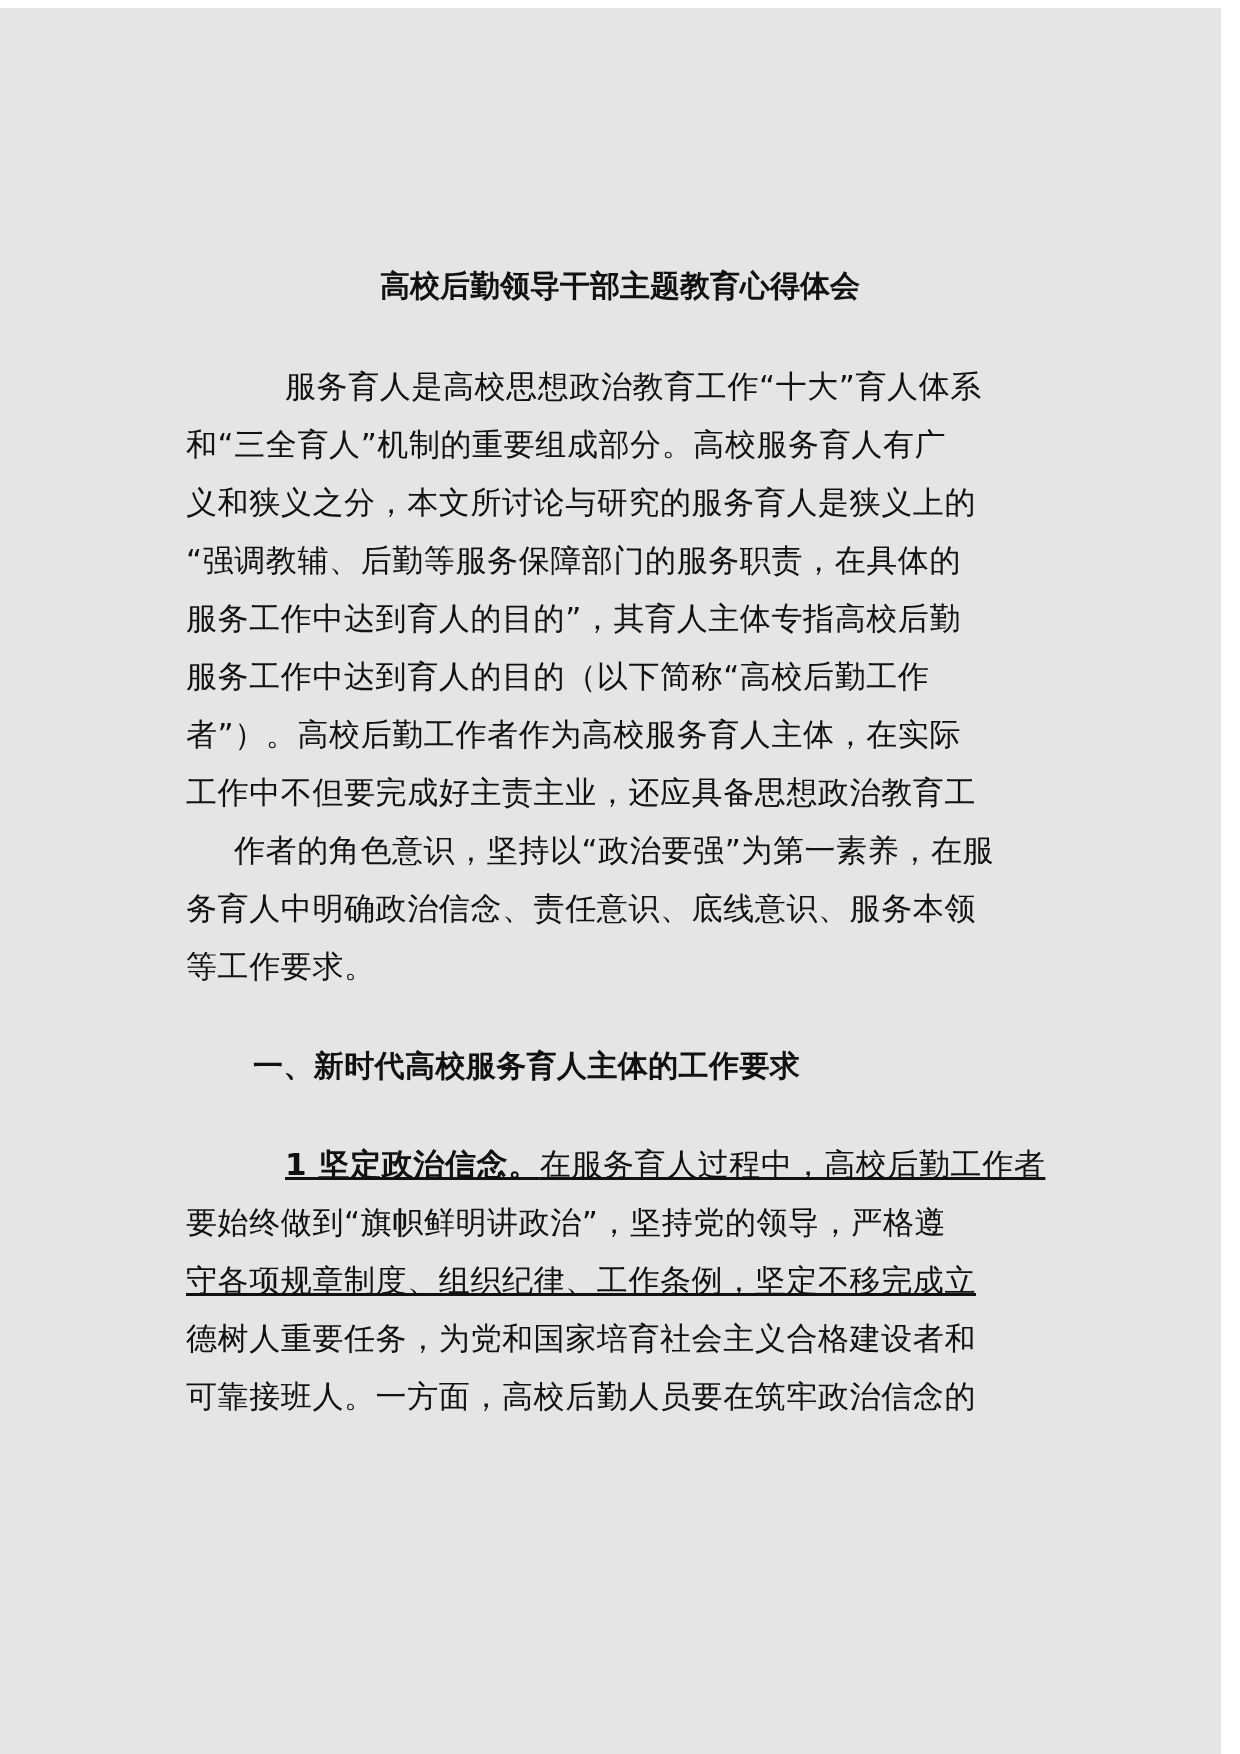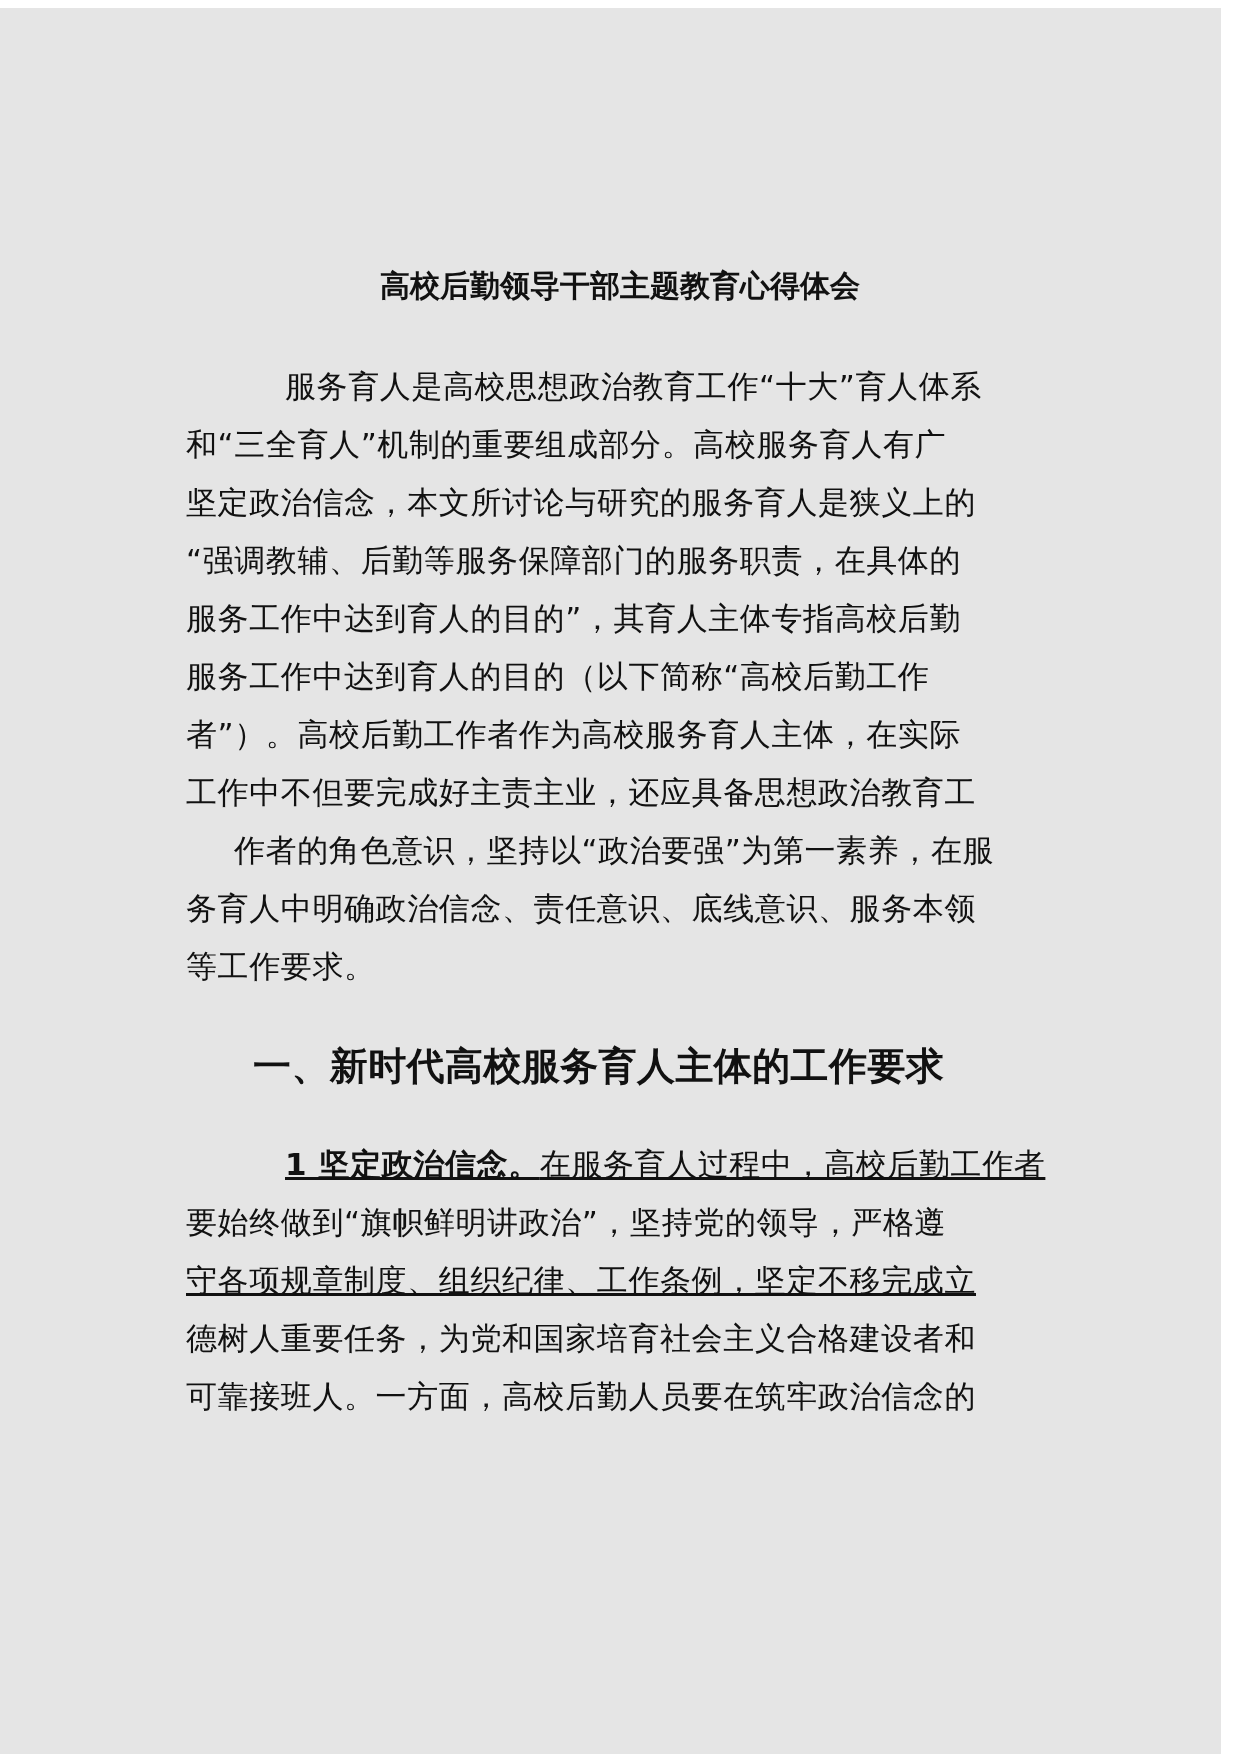--- a/index.html
+++ b/index.html
@@ -40,39 +40,39 @@
     font-size: 31px;
     line-height: 40px;
     white-space: nowrap;
     letter-spacing: 0.6px;
   }
   .indent { left: 253px; margin-left: 32px; }
   .heading {
     position: absolute;
     left: 253px;
     top: 1038px;
-    font-size: 38px;
+    font-size: 30px;
     font-weight: bold;
     line-height: 40px;
     white-space: nowrap;
     letter-spacing: 0.4px;
   }
   .lead-bold { font-weight: bold; }
 </style>
 </head>
 <body>
 
 <div class="page">
 
   <div class="title">高校后勤领导干部主题教育心得体会</div>
 
   <div>
     <div class="line indent" style="top:358px;">服务育人是高校思想政治教育工作“十大”育人体系</div>
     <div class="line" style="top:416px;">和“三全育人”机制的重要组成部分。高校服务育人有广</div>
-    <div class="line" style="top:474px;">坚定政治信念，本文所讨论与研究的服务育人是狭义上的</div>
+    <div class="line" style="top:474px;">义和狭义之分，本文所讨论与研究的服务育人是狭义上的</div>
     <div class="line" style="top:532px;">“强调教辅、后勤等服务保障部门的服务职责，在具体的</div>
     <div class="line" style="top:590px;">服务工作中达到育人的目的”，其育人主体专指高校后勤</div>
     <div class="line" style="top:648px;">服务工作中达到育人的目的（以下简称“高校后勤工作</div>
     <div class="line" style="top:706px;">者”）。高校后勤工作者作为高校服务育人主体，在实际</div>
     <div class="line" style="top:764px;">工作中不但要完成好主责主业，还应具备思想政治教育工</div>
     <div class="line" style="top:822px;margin-left:48px;">作者的角色意识，坚持以“政治要强”为第一素养，在服</div>
     <div class="line" style="top:880px;">务育人中明确政治信念、责任意识、底线意识、服务本领</div>
     <div class="line" style="top:938px;text-align:center;">等工作要求。</div>
   </div>
 

